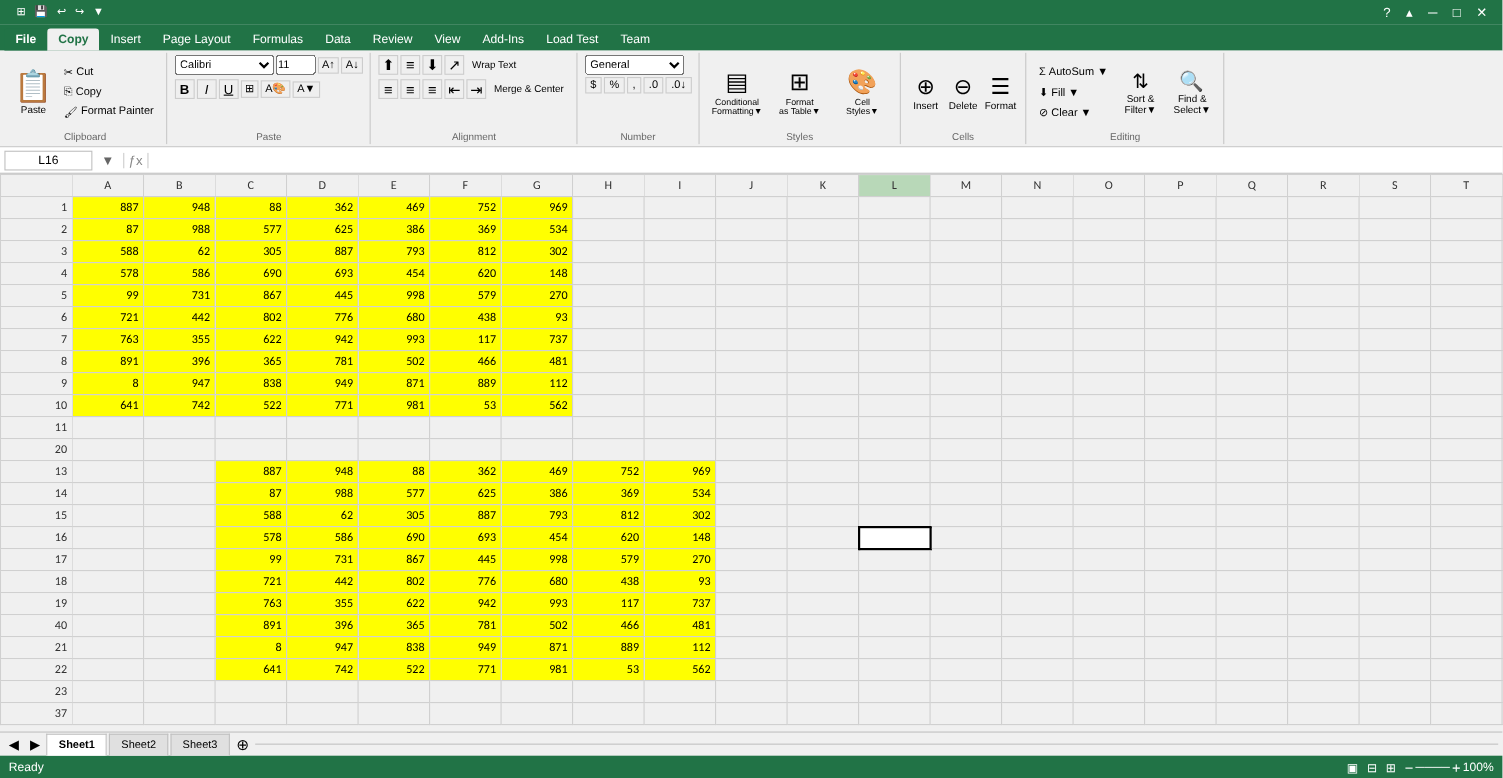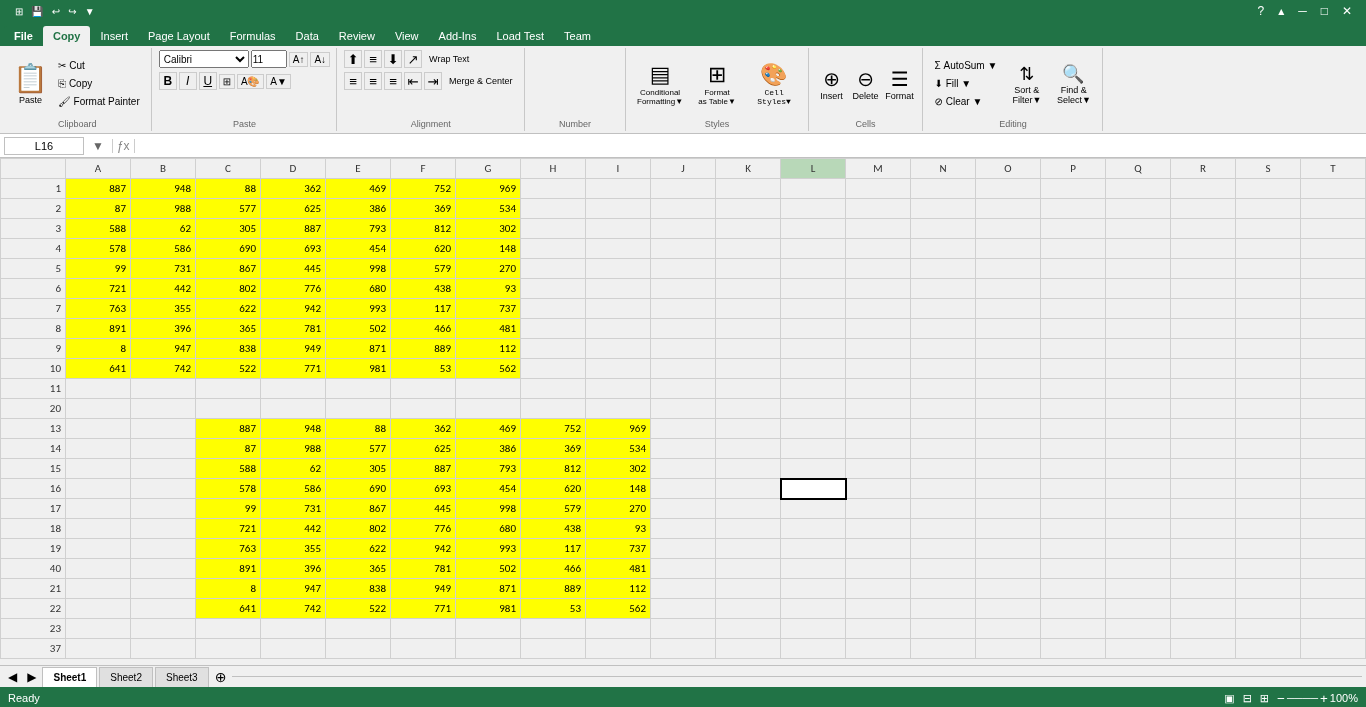--- a/index.html
+++ b/index.html
@@ -357,41 +357,53 @@
         <button style="border:1px solid #ccc;cursor:pointer;width:18px;height:18px;">≡</button>
         <button style="border:1px solid #ccc;cursor:pointer;width:18px;height:18px;">⇤</button>
         <button style="border:1px solid #ccc;cursor:pointer;width:18px;height:18px;">⇥</button>
         <button class="ribbon-btn-small" style="font-size:9px;">Merge &amp; Center</button>
       </div>
     </div>
     <div class="ribbon-group-label">Alignment</div>
   </div>
 
   <div class="ribbon-group" style="min-width:100px;">
+    <div class="ribbon-group-content" style="flex-direction:column; gap:2px; align-items:flex-start;">
+      <select style="width:90px;font-size:10px;height:18px;">
+        <option>General</option>
+      </select>
+      <div class="font-row">
+        <button style="border:1px solid #ccc;cursor:pointer;padding:1px 4px;font-size:10px;">$</button>
+        <button style="border:1px solid #ccc;cursor:pointer;padding:1px 4px;font-size:10px;">%</button>
+        <button style="border:1px solid #ccc;cursor:pointer;padding:1px 4px;font-size:10px;">,</button>
+        <button style="border:1px solid #ccc;cursor:pointer;padding:1px 4px;font-size:10px;">.0</button>
+        <button style="border:1px solid #ccc;cursor:pointer;padding:1px 4px;font-size:10px;">.0↓</button>
+      </div>
+    </div>
     <div class="ribbon-group-label">Number</div>
   </div>
 
   <div class="ribbon-group" style="min-width:180px;">
     <div class="ribbon-group-content">
       <div class="format-table-group">
         <button class="ribbon-btn" style="height:56px;width:55px;font-size:9px;">
           <span style="font-size:22px;">▤</span>
           <span style="font-size:8px;">Conditional<br>Formatting▼</span>
         </button>
       </div>
       <div class="format-table-group">
         <button class="ribbon-btn" style="height:56px;width:55px;font-size:9px;">
           <span style="font-size:22px;">⊞</span>
           <span style="font-size:8px;">Format<br>as Table▼</span>
         </button>
       </div>
       <div class="format-table-group">
         <button class="ribbon-btn" style="height:56px;width:55px;font-size:9px;">
           <span style="font-size:22px;">🎨</span>
-          <span style="font-size:8px;font-family:Liberation Mono, monospace;">Cell<br>Styles▼</span>
+          <span style="font-size:8px;">Cell<br>Styles▼</span>
         </button>
       </div>
     </div>
     <div class="ribbon-group-label">Styles</div>
   </div>
 
   <div class="ribbon-group" style="min-width:100px;">
     <div class="ribbon-group-content">
       <button class="ribbon-btn" style="height:56px;width:30px;font-size:9px;">
         <span style="font-size:20px;">⊕</span>

